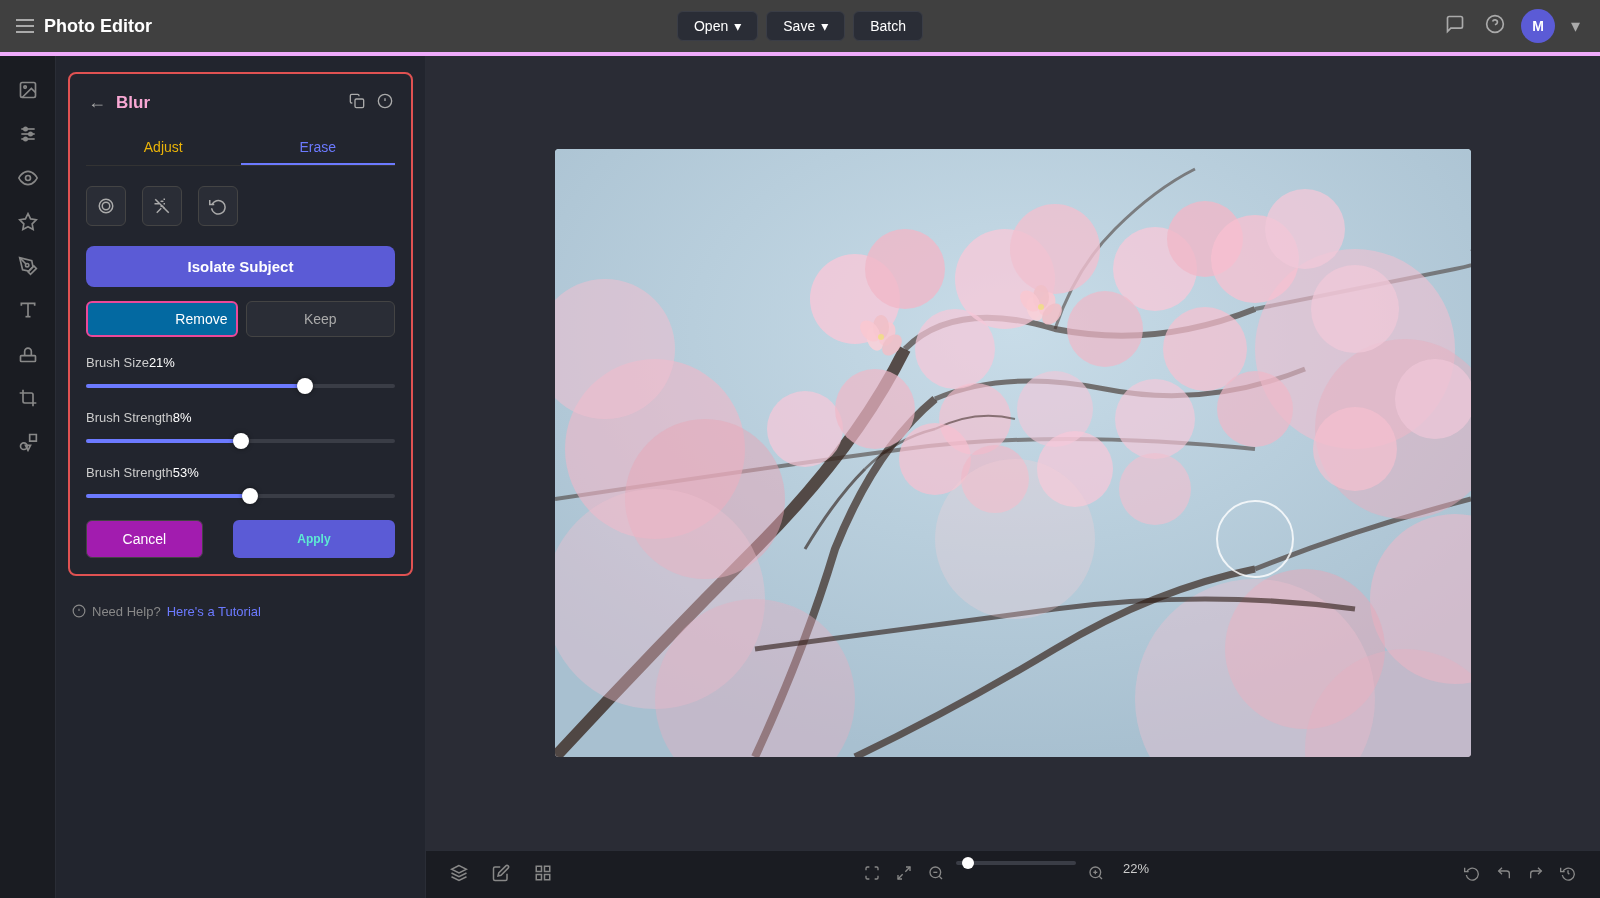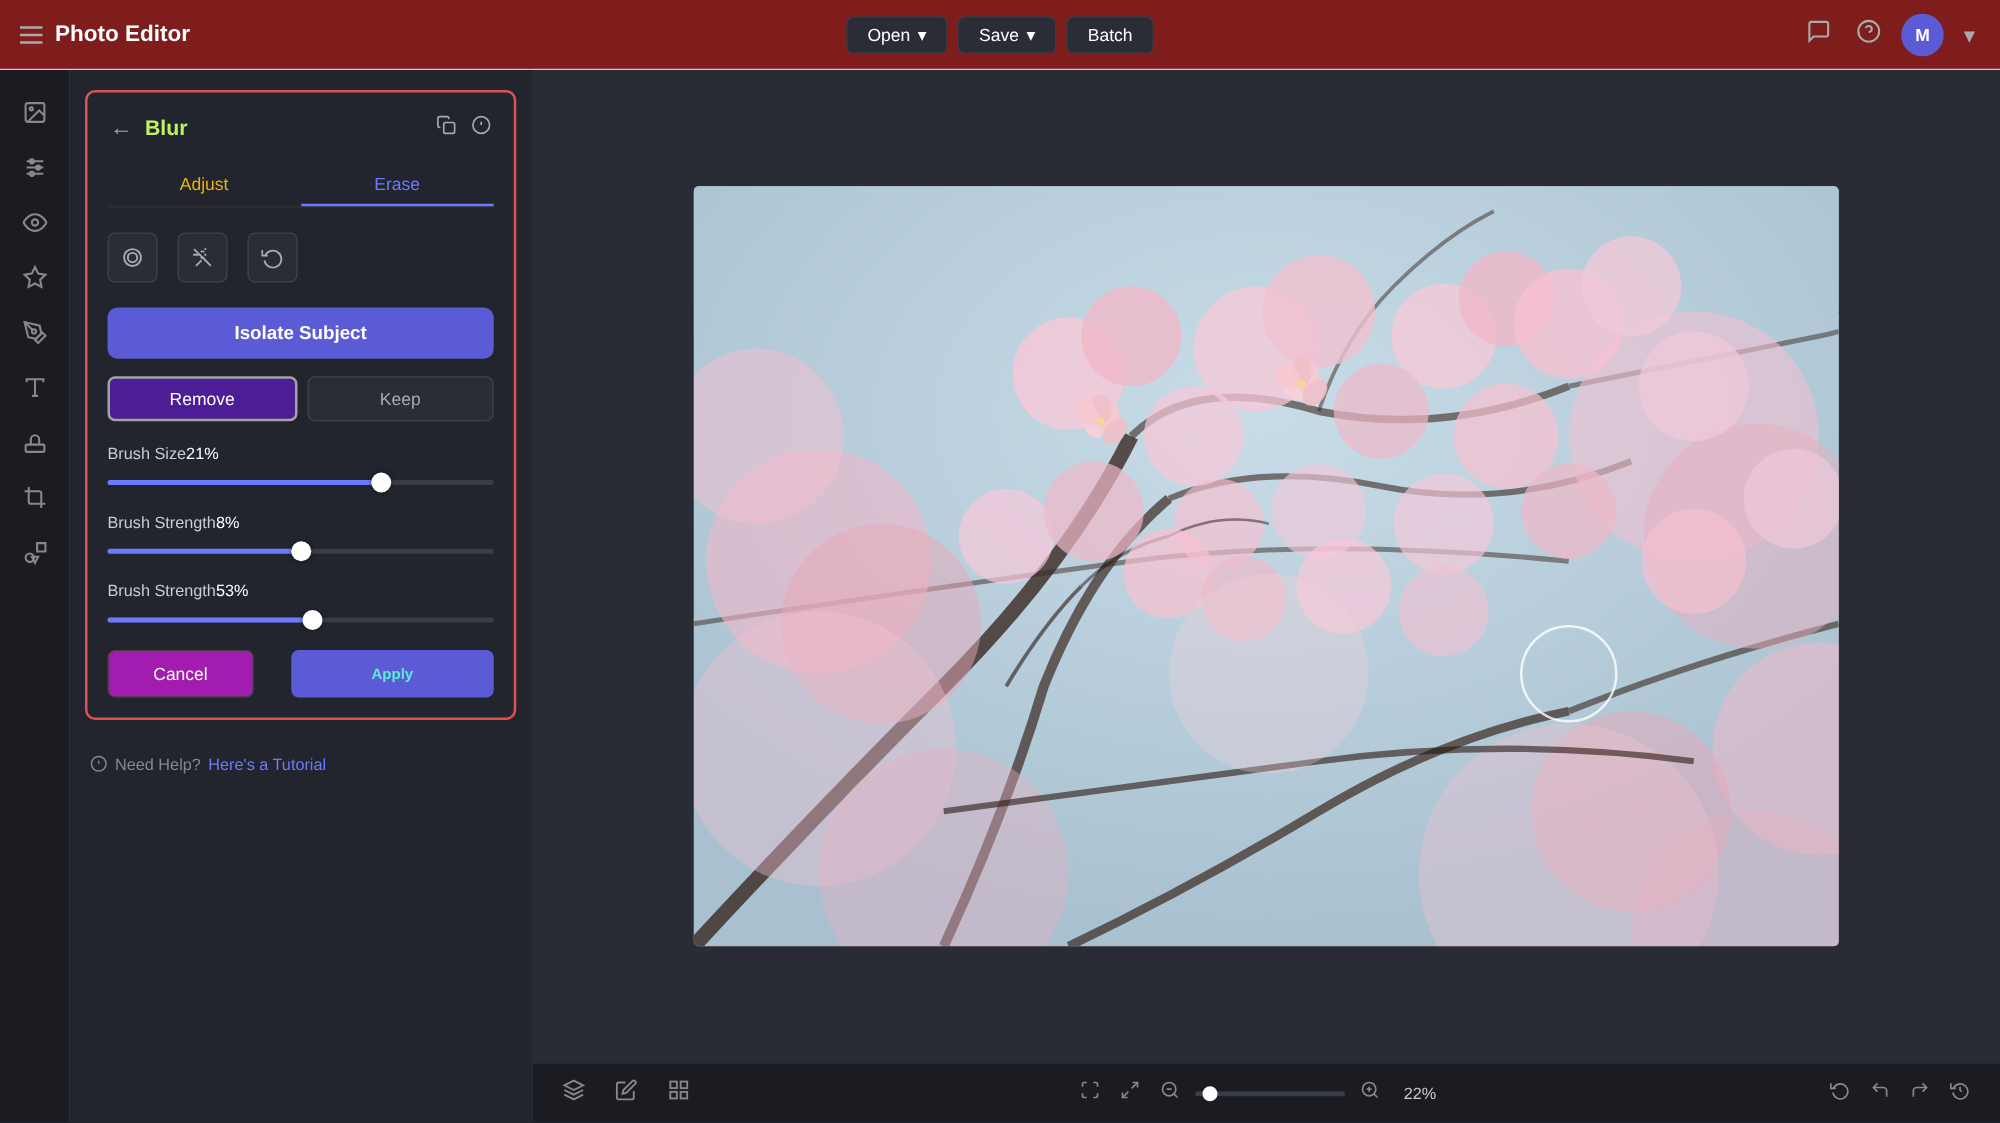--- a/index.html
+++ b/index.html
@@ -9,26 +9,26 @@
       font-family: -apple-system, BlinkMacSystemFont, 'Segoe UI', sans-serif;
       width: 1600px;
       height: 898px;
       overflow: hidden;
       display: flex;
       flex-direction: column;
     }
 
     
     .topbar {
-      background: #7f1d1d;
+      background: #404040;
       height: 56px;
       display: flex;
       align-items: center;
       padding: 0 16px;
-      border-bottom: 1px solid #f0abfc;
+      border-bottom: 4px solid #f0abfc;
       flex-shrink: 0;
     }
     .topbar-left {
       display: flex;
       align-items: center;
       gap: 10px;
       flex: 1;
     }
     .hamburger-icon {
       display: flex;
@@ -156,21 +156,21 @@
       background: none;
       border: none;
       color: #aaa;
       cursor: pointer;
       font-size: 18px;
       padding: 2px;
     }
     .panel-title {
       font-size: 17px;
       font-weight: 600;
-      color: #bef264;
+      color: #f9a8d4;
     }
     .panel-header-right {
       display: flex;
       align-items: center;
       gap: 8px;
     }
     .panel-icon-btn {
       background: none;
       border: none;
       color: #aaa;
@@ -243,23 +243,24 @@
     }
     .remove-btn, .keep-btn {
       flex: 1;
       padding: 8px;
       border-radius: 6px;
       font-size: 14px;
       cursor: pointer;
       font-weight: 500;
     }
     .remove-btn {
-      background: #4c1d95;
-      border: 2px solid #a3a3a3;
+      background: #0369a1;
+      border: 2px solid #ec4899;
       color: #fff;
+      text-align: right;
     }
     .keep-btn {
       background: #2a2d36;
       border: 1px solid #444;
       color: #aaa;
     }
 
     
     .slider-row {
       margin-bottom: 14px;
@@ -360,21 +361,20 @@
       padding: 0 20px;
       flex-shrink: 0;
     }
     .bottom-left {
       display: flex;
       align-items: center;
       gap: 16px;
     }
     .bottom-center {
       display: flex;
-      align-items: center;
       gap: 8px;
     }
     .bottom-right {
       display: flex;
       align-items: center;
       gap: 8px;
     }
     .bottom-icon-btn {
       background: none;
       border: none;

